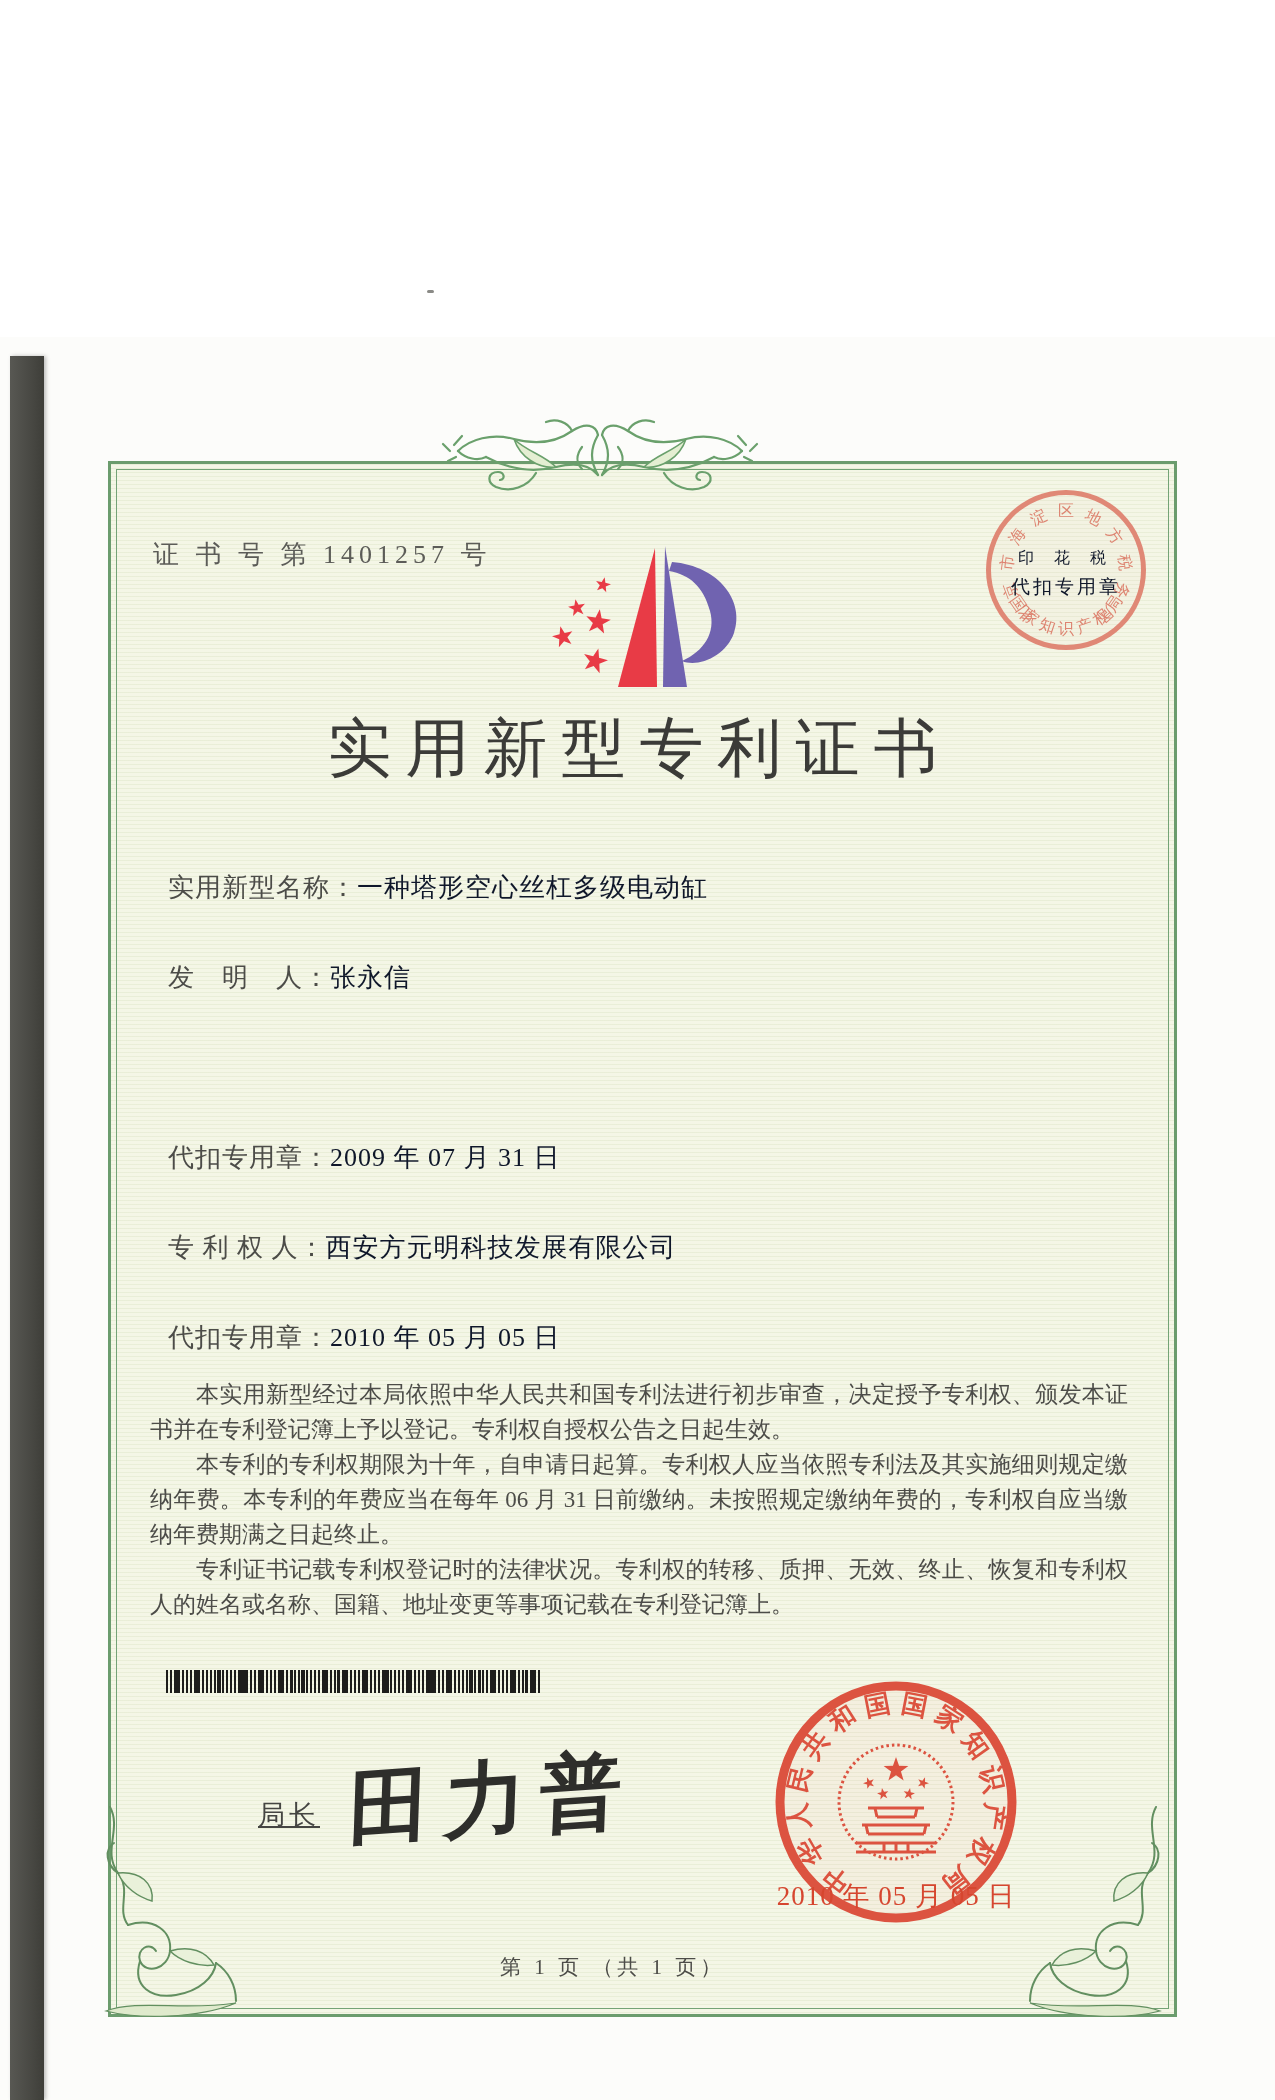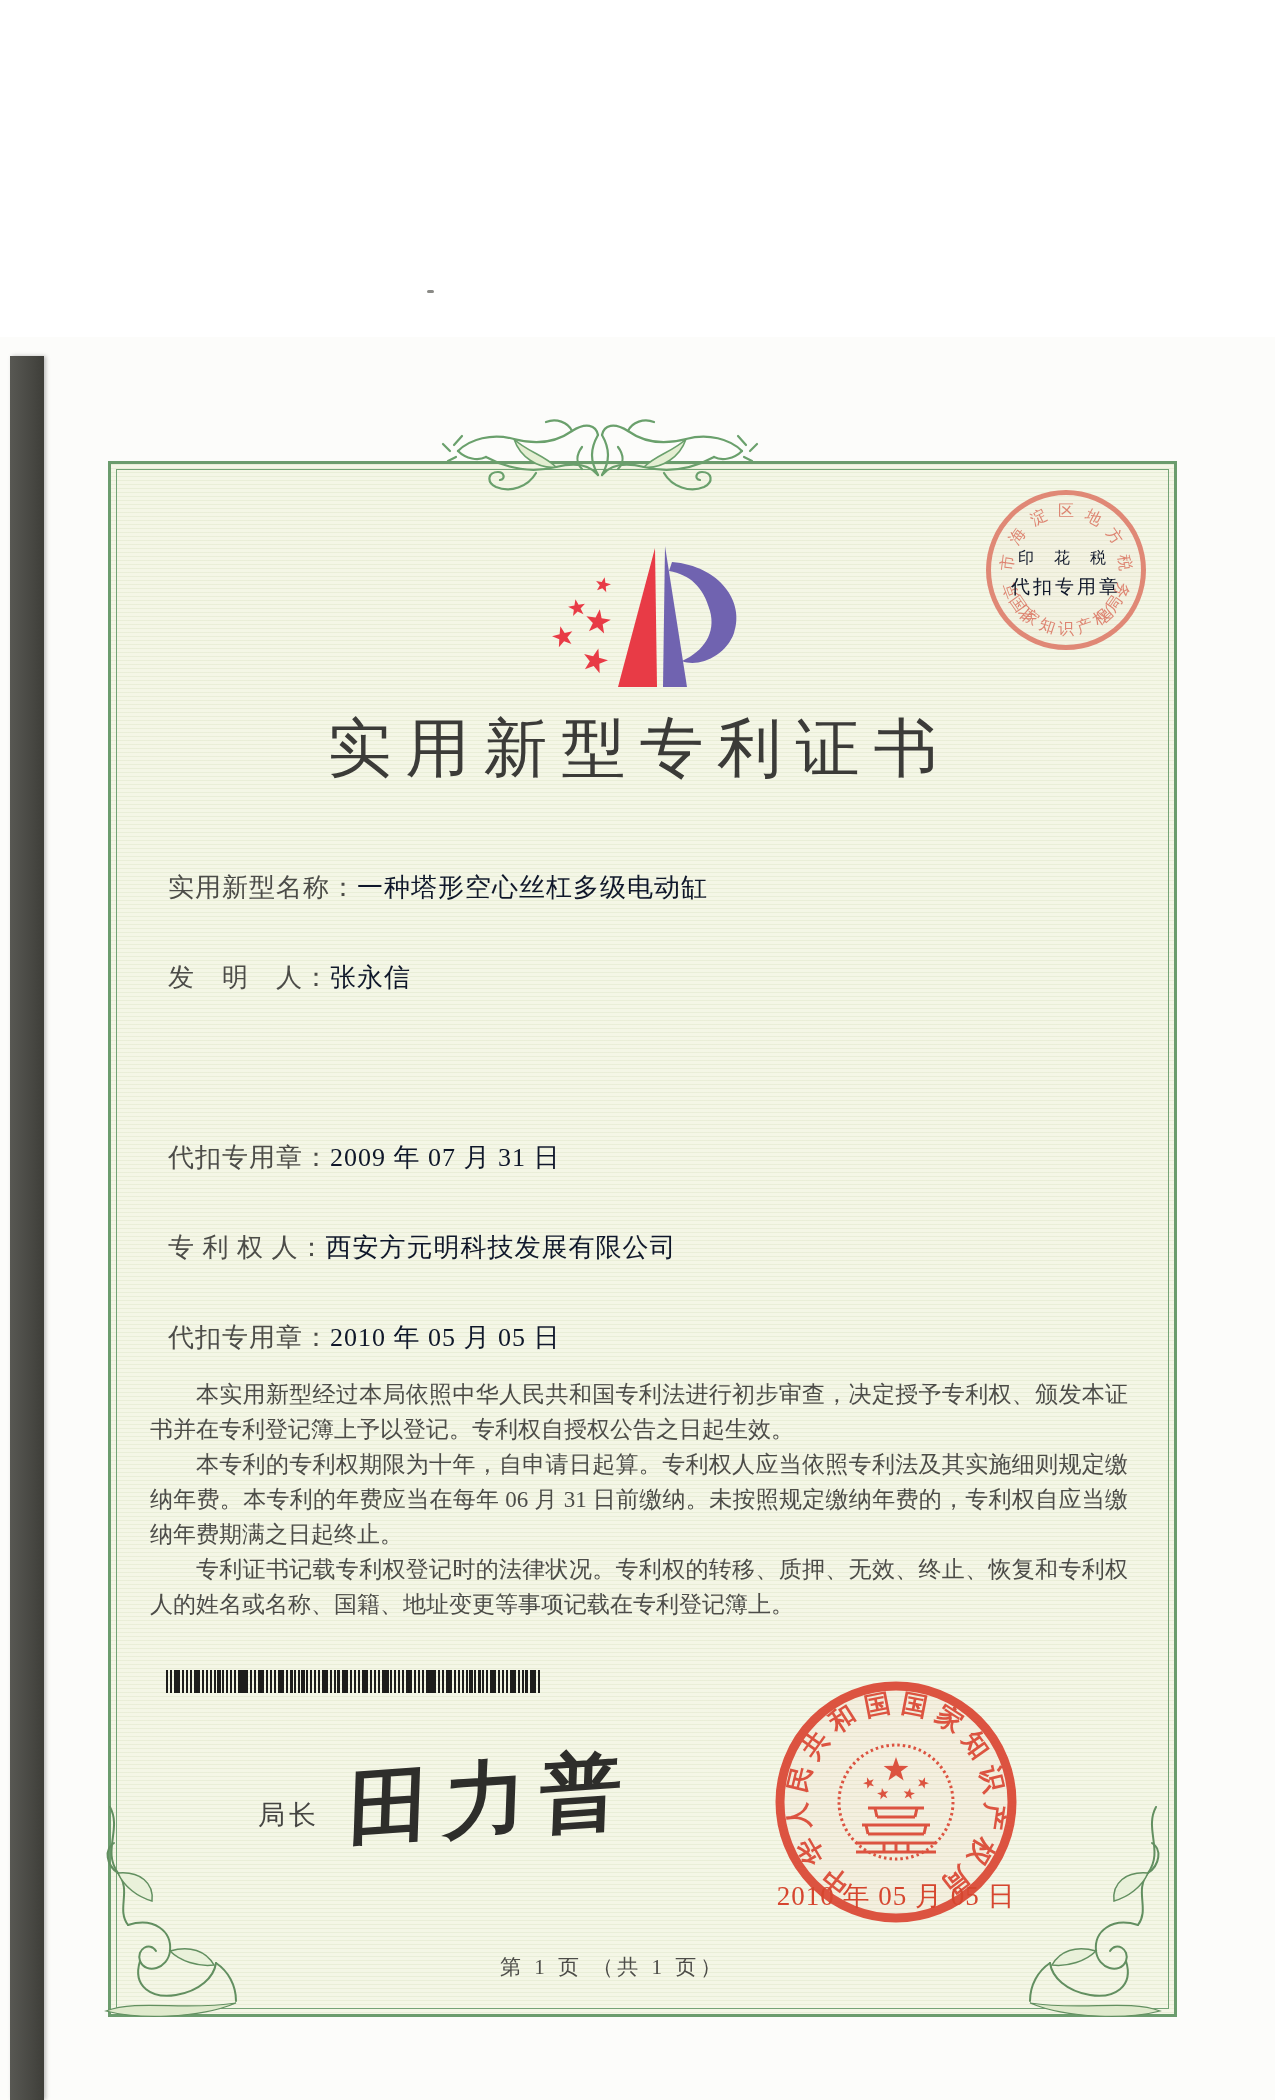--- a/index.html
+++ b/index.html
@@ -26,21 +26,21 @@
   .f-label{color:#4c4c48;}
   .f-value{color:#0f172a;}
   .paras{position:absolute;left:150px;top:1040px;width:978px;font-size:23px;line-height:35px;
         text-align:justify;color:#4c4c48;}
   .paras p{margin:0;text-indent:2em;}
   .barcode{position:absolute;left:166px;top:1333px;width:376px;height:23px;
         background:
          repeating-linear-gradient(90deg,#1d1d1b 0 2px,rgba(0,0,0,0) 2px 4px),
          repeating-linear-gradient(90deg,rgba(0,0,0,0) 0 9px,#1d1d1b 9px 13px,rgba(0,0,0,0) 13px 21px),
          repeating-linear-gradient(90deg,rgba(0,0,0,0) 0 30px,#1d1d1b 30px 33px,rgba(0,0,0,0) 33px 47px);}
-  .director-label{position:absolute;left:258px;top:1460px;font-size:27px;letter-spacing:4px;color:#454542;}
+  .director-label{position:absolute;left:258px;top:1460px;font-size:27px;letter-spacing:4px;color:#454542;text-decoration:underline;}
   .signature{position:absolute;left:348px;top:1408px;font-size:82px;color:#2e2e2b;
         transform:rotate(-4deg) skewX(-6deg);font-weight:700;letter-spacing:14px;white-space:nowrap;}
   .footer-page{position:absolute;left:500px;top:1616px;font-size:21px;letter-spacing:4px;color:#4c4c48;}
   
   .seal{position:absolute;left:770px;top:1339px;width:252px;height:252px;}
   .seal svg{position:absolute;left:0;top:0;}
   .seal-date{position:absolute;left:0;top:202px;width:252px;text-align:center;
         font-size:27px;color:#d6462f;letter-spacing:1px;white-space:nowrap;}
   
   .stamp{position:absolute;left:982px;top:149px;width:168px;height:168px;}
@@ -103,20 +103,21 @@
           <path d="M128,164 C140,172 148,186 148,202"></path>
           <path fill="#dfeacc" stroke-width="1.2" d="M18,212 C50,200 96,212 148,204 C110,220 48,220 18,212 Z"></path>
         </g>
       </defs>
       <use href="#cornerFloral"></use>
     </svg>
     <svg class="ornament" style="left:1008px;top:1462px;" width="170" height="235" viewBox="0 0 170 235">
       <use href="#cornerFloral" transform="translate(170,0) scale(-1,1)"></use>
     </svg>
 
+    <div class="cert-number">证 书 号 第 1401257 号</div>
 
     <svg class="ornament" style="left:535px;top:203px;" width="210" height="160" viewBox="0 0 210 160">
       <defs>
         <path id="star5" d="M0,-1 L0.235,-0.324 L0.951,-0.309 L0.38,0.124 L0.588,0.809 L0,0.4 L-0.588,0.809 L-0.38,0.124 L-0.951,-0.309 L-0.235,-0.324 Z"></path>
       </defs>
       <path d="M120,8 L122,147 L83,147 Z" fill="#e83b46"></path>
       <path d="M130,6 L152,147 L128,147 Z" fill="#7063b0"></path>
       <path d="M137,22 C185,26 210,62 199,93 C191,116 163,128 147,121 C169,111 181,93 175,71 C168,46 155,35 134,31 Z" fill="#7063b0"></path>
       <g fill="#e83b46">
         <use href="#star5" transform="translate(68,45) scale(8) rotate(12)"></use>

